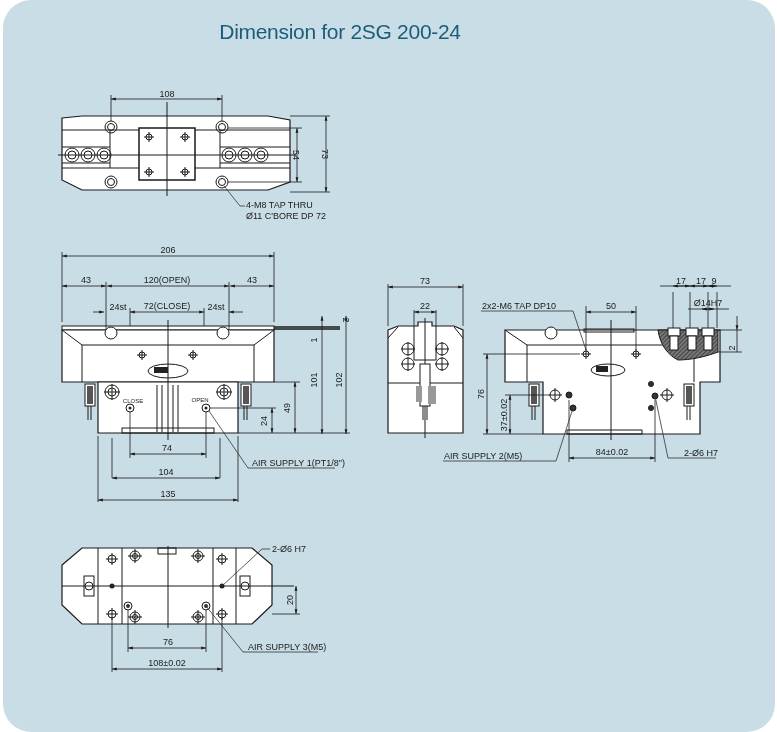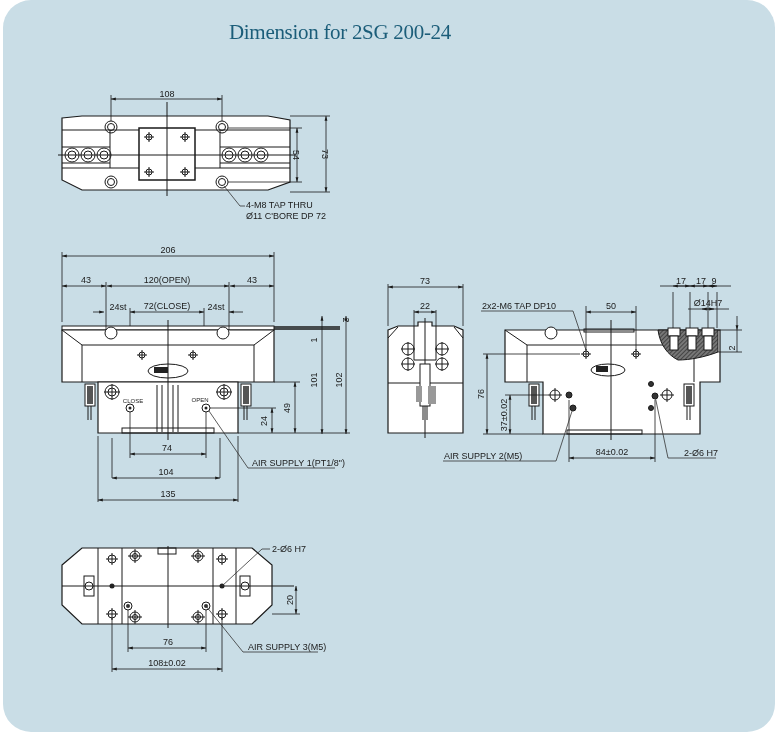--- a/index.html
+++ b/index.html
@@ -3,21 +3,21 @@
 <meta charset="utf-8">
 <style>
   html, body { margin: 0; padding: 0; background: #ffffff; }
   body { width: 777px; height: 732px; position: relative; overflow: hidden; font-family: "Liberation Sans", sans-serif; }
   .panel {
     position: absolute; left: 3px; top: 0; width: 772px; height: 732px;
     background: #c9dde6; border-radius: 28px;
   }
   .title {
     position: absolute; left: 0; top: 20px; width: 680px; text-align: center;
-    color: #1b5d79; font-size: 21px; font-family: Liberation Serif, serif;
+    color: #1b5d79; font-size: 21px; font-family: Liberation Sans, sans-serif;
     letter-spacing: -0.3px;
   }
   svg.drawing { position: absolute; left: 0; top: 0; }
   svg text { font-family: "Liberation Sans", sans-serif; fill: #1a1a1a; }
   .ln { stroke: #1a1a1a; stroke-width: 1; fill: none; }
   .body { stroke: #1a1a1a; stroke-width: 1.2; fill: #ffffff; }
   .dim { stroke: #1a1a1a; stroke-width: 0.8; fill: none; }
   .lead { stroke: #333; stroke-width: 0.8; fill: none; }
   .dimtxt { font-size: 9px; }
   .note { font-size: 9px; }

